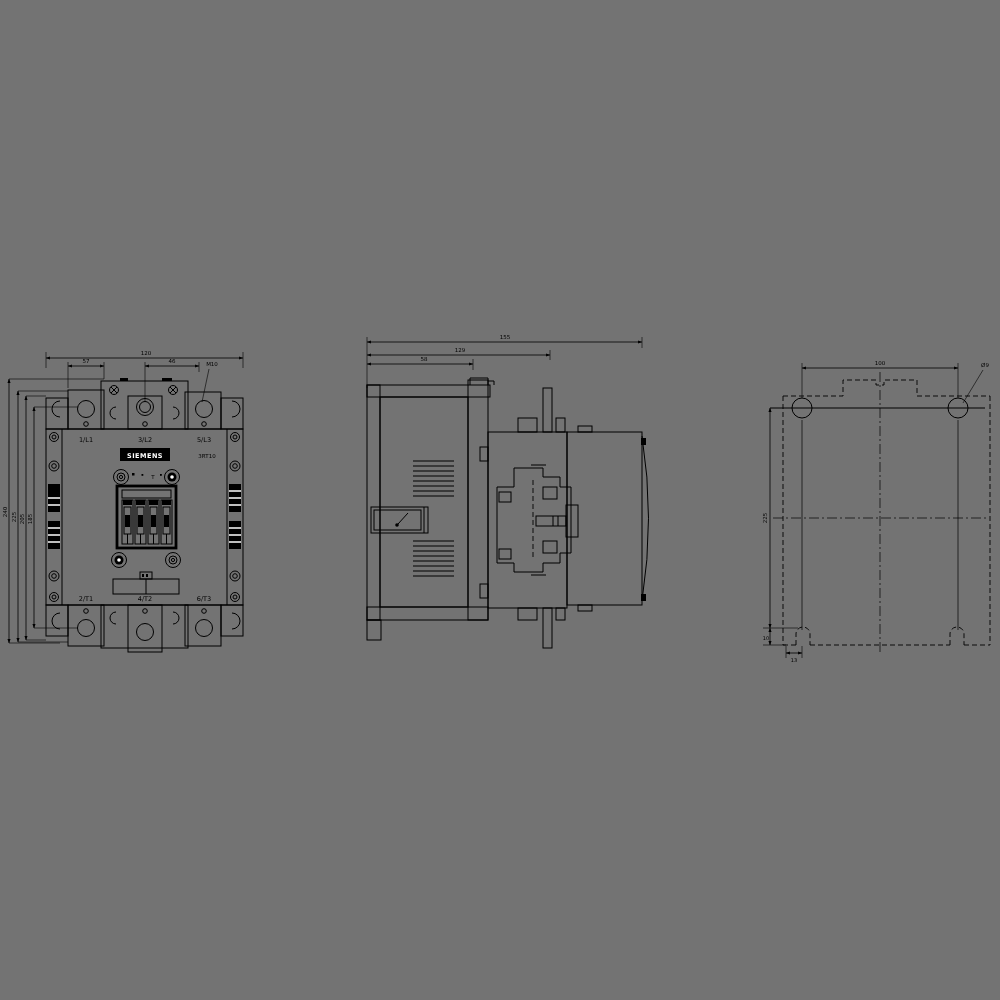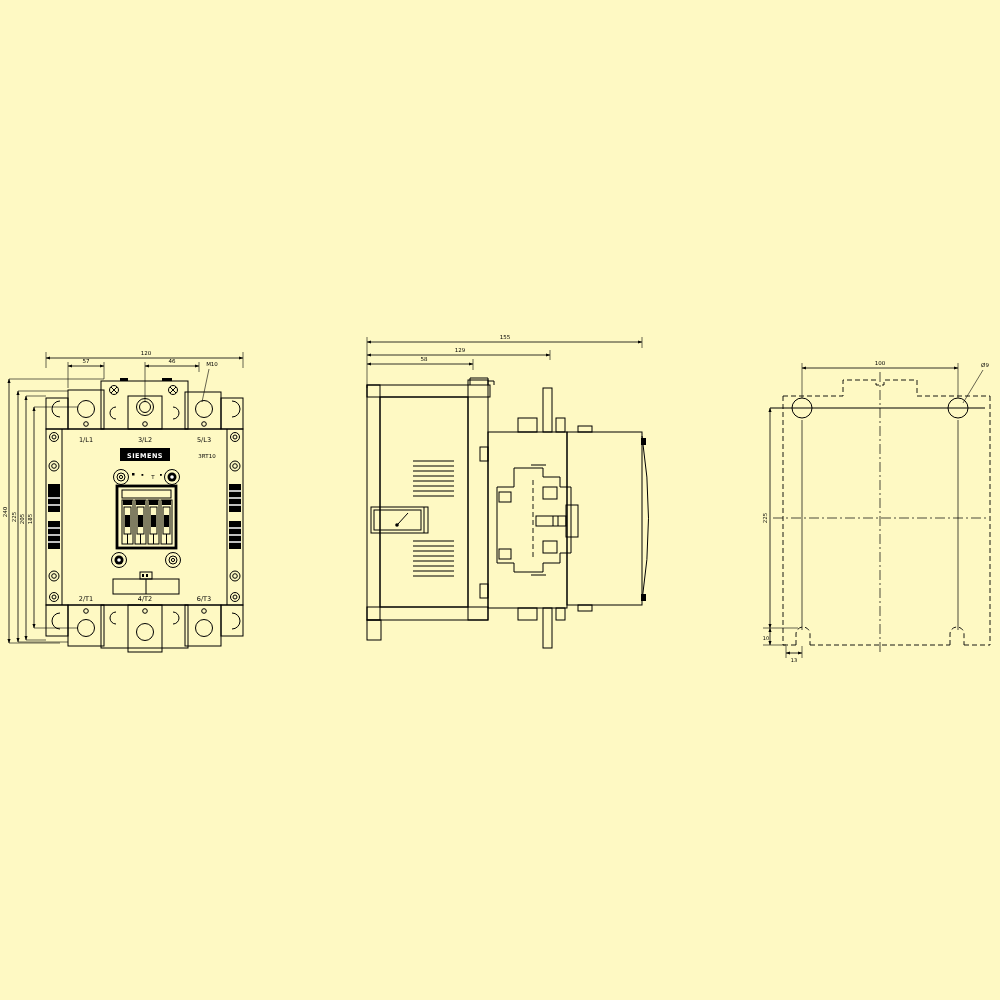--- a/index.html
+++ b/index.html
@@ -1,16 +1,16 @@
 <!DOCTYPE html>
 <html><head>
 <meta charset="utf-8">
 <style>
   html,body{margin:0;padding:0;background:#ffffff;}
-  .stage{position:relative;width:1000px;height:1000px;background:#fef9c3;overflow:hidden;}
+  .stage{position:relative;width:1000px;height:1000px;background:#737373;overflow:hidden;}
   svg{position:absolute;left:0;top:0;}
   .s{stroke:#000;fill:none;stroke-width:1;}
   .thin{stroke:#000;fill:none;stroke-width:0.7;}
   .s2{stroke:#000;fill:none;stroke-width:2.8;}
   .f{fill:#000;stroke:none;}
   .fw{fill:#fff;stroke:none;}
   .dash{stroke:#000;fill:none;stroke-width:0.9;stroke-dasharray:5 3;}
   .dashdot{stroke:#000;fill:none;stroke-width:0.7;stroke-dasharray:10 3 2 3;}
   .dim{stroke:#000;fill:none;stroke-width:0.8;marker-start:url(#arr);marker-end:url(#arr);}
   .ext{stroke:#000;fill:none;stroke-width:0.6;}

